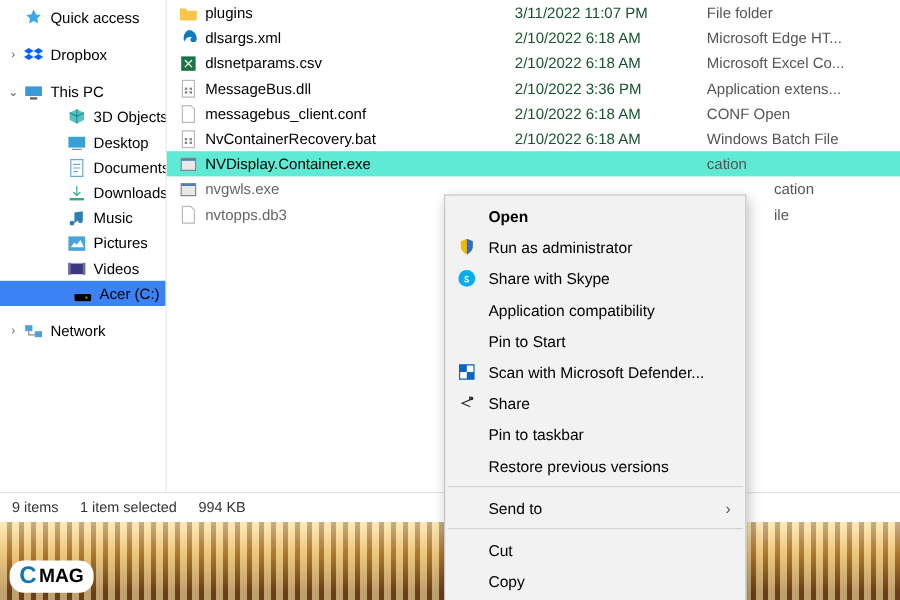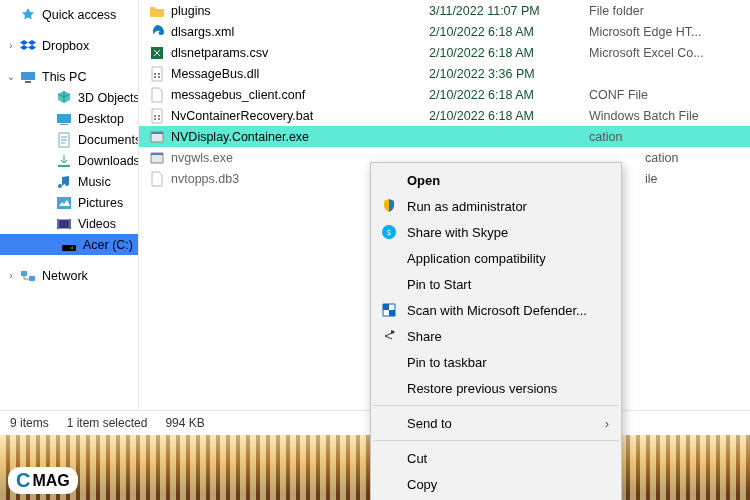--- a/index.html
+++ b/index.html
@@ -205,33 +205,34 @@
               <path d="M3 1h10v14H3z" stroke="#bbb" fill="none"></path>
               <rect x="5" y="7" width="2" height="2" fill="#888"></rect>
               <rect x="9" y="7" width="2" height="2" fill="#888"></rect>
               <rect x="5" y="10" width="2" height="2" fill="#888"></rect>
               <rect x="9" y="10" width="2" height="2" fill="#888"></rect>
             </svg>
           </span>
           <span>MessageBus.dll</span>
         </div>
         <div class="col-date">2/10/2022 3:36 PM</div>
+        <div class="col-type">Application extens...</div>
       </div>
       <div class="row">
         <div class="col-name">
           <span class="file-icon">
             <svg viewBox="0 0 16 16" width="16" height="16">
               <rect x="3" y="1" width="10" height="14" fill="#fff"></rect>
               <path d="M3 1h7l3 3v11H3z" stroke="#bbb" fill="none"></path>
             </svg>
           </span>
           <span>messagebus_client.conf</span>
         </div>
         <div class="col-date">2/10/2022 6:18 AM</div>
-        <div class="col-type">CONF File</div>
+        <div class="col-type">CONF Open</div>
       </div>
       <div class="row">
         <div class="col-name">
           <span class="file-icon">
             <svg viewBox="0 0 16 16" width="16" height="16">
               <rect x="3" y="1" width="10" height="14" fill="#fff"></rect>
               <path d="M3 1h10v14H3z" stroke="#bbb" fill="none"></path>
               <rect x="5" y="7" width="2" height="2" fill="#888"></rect>
               <rect x="9" y="7" width="2" height="2" fill="#888"></rect>
               <rect x="5" y="10" width="2" height="2" fill="#888"></rect>

